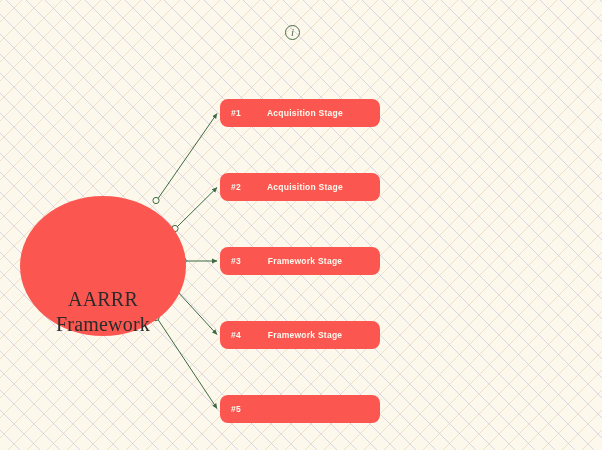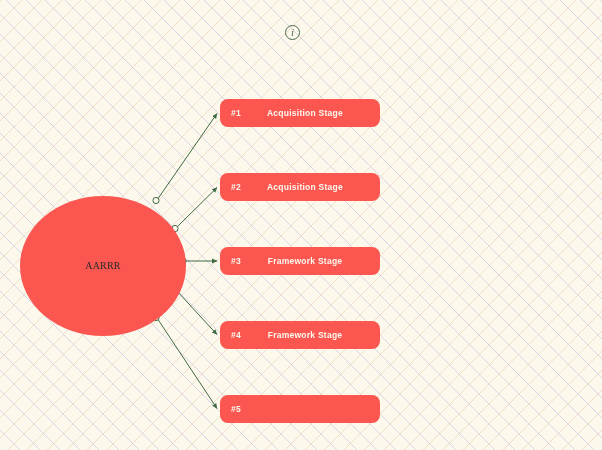--- a/index.html
+++ b/index.html
@@ -67,26 +67,26 @@
   
   #central-node {
     position: absolute;
     left: 20px;
     top: 196px;
     width: 166px;
     height: 140px;
     border-radius: 50%;
     background: #fb5750;
     display: flex;
-    align-items: center;
+    align-items: flex-end;
     justify-content: center;
     text-align: center;
     color: #2b2b2b;
     font-family: "Liberation Serif", serif;
-    font-size: 10px;
+    font-size: 20px;
     line-height: 1.22;
     z-index: 3;
   }
   #central-node .label { display: block; letter-spacing: 0.2px; }
 
   
   .stage-node {
     position: absolute;
     left: 220px;
     width: 160px;
@@ -160,20 +160,21 @@
 
     <g>
       <line x1="157" y1="318" x2="217" y2="408.5" stroke="#3d6b43" stroke-width="1" marker-end="url(#arrow)"></line>
       <circle cx="156" cy="317.5" r="3.1" fill="#fdf8ee" stroke="#3d6b43" stroke-width="1"></circle>
     </g>
   </svg>
 
   <div id="central-node">
     <div>
       <span class="label">AARRR</span>
+      <span class="label">Framework</span>
     </div>
   </div>
 
   <div class="stage-node" id="stage-0">
     <div class="stage-index">#1</div>
     <div class="stage-title">Acquisition Stage</div>
   </div>
 
   <div class="stage-node" id="stage-1">
     <div class="stage-index">#2</div>

